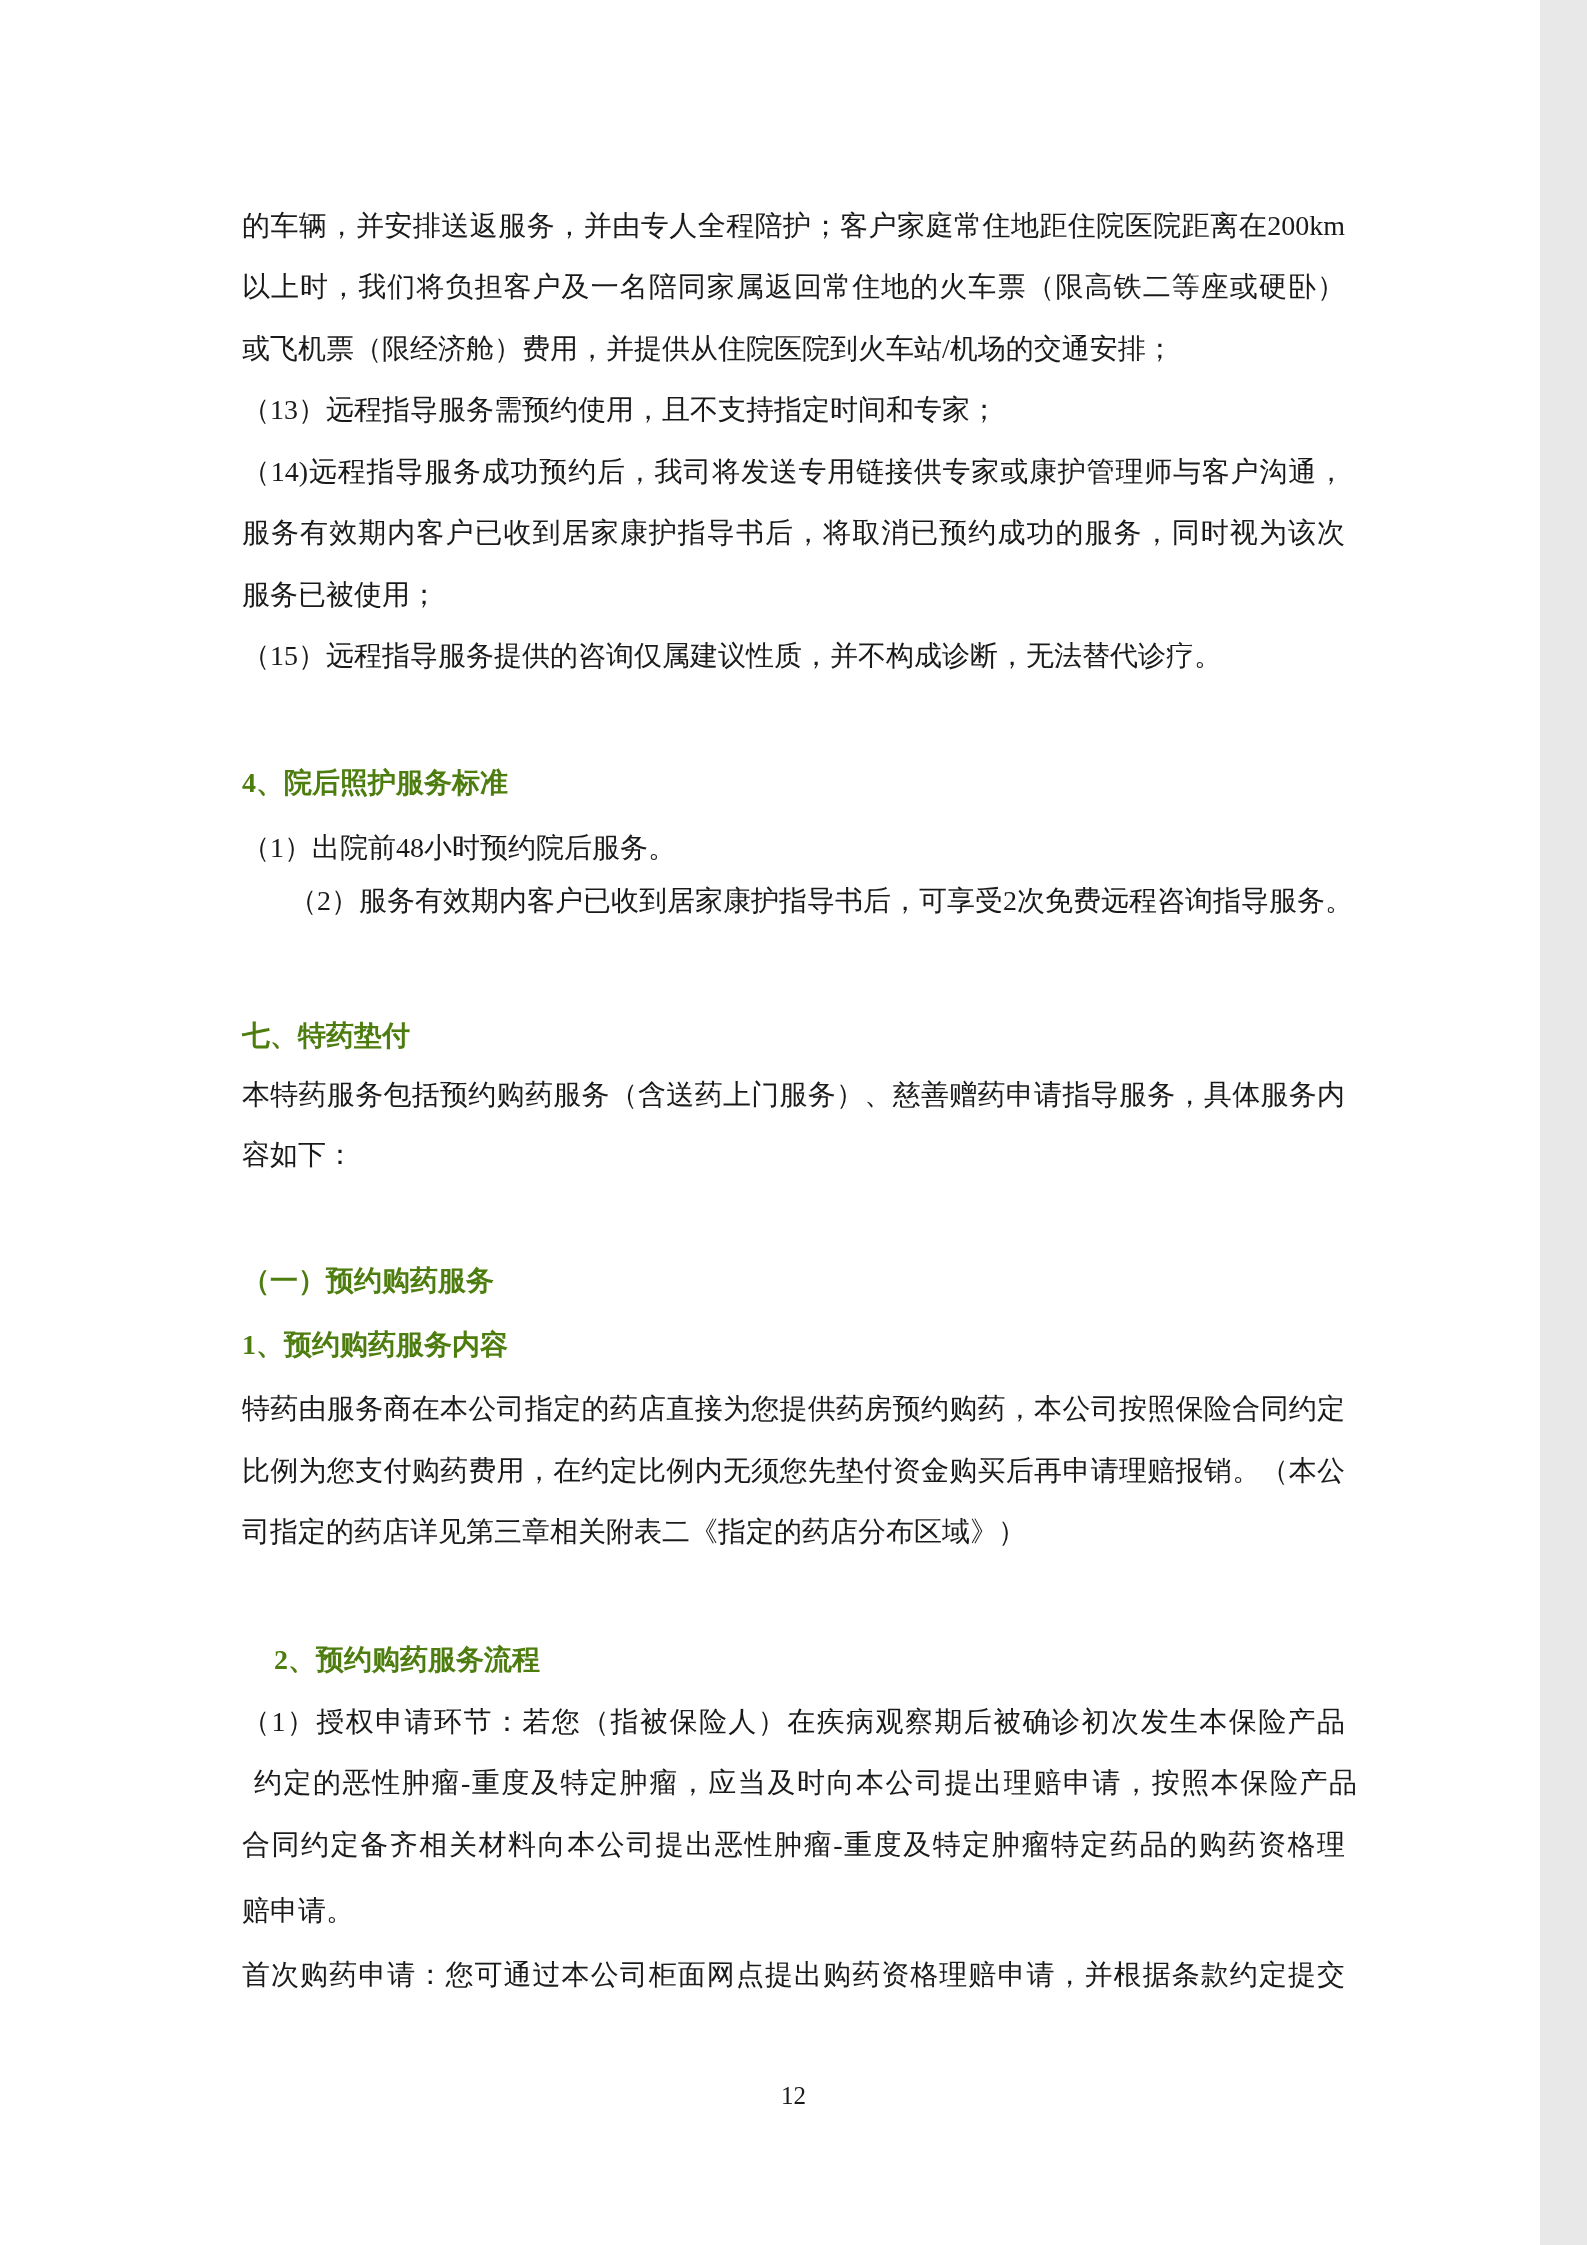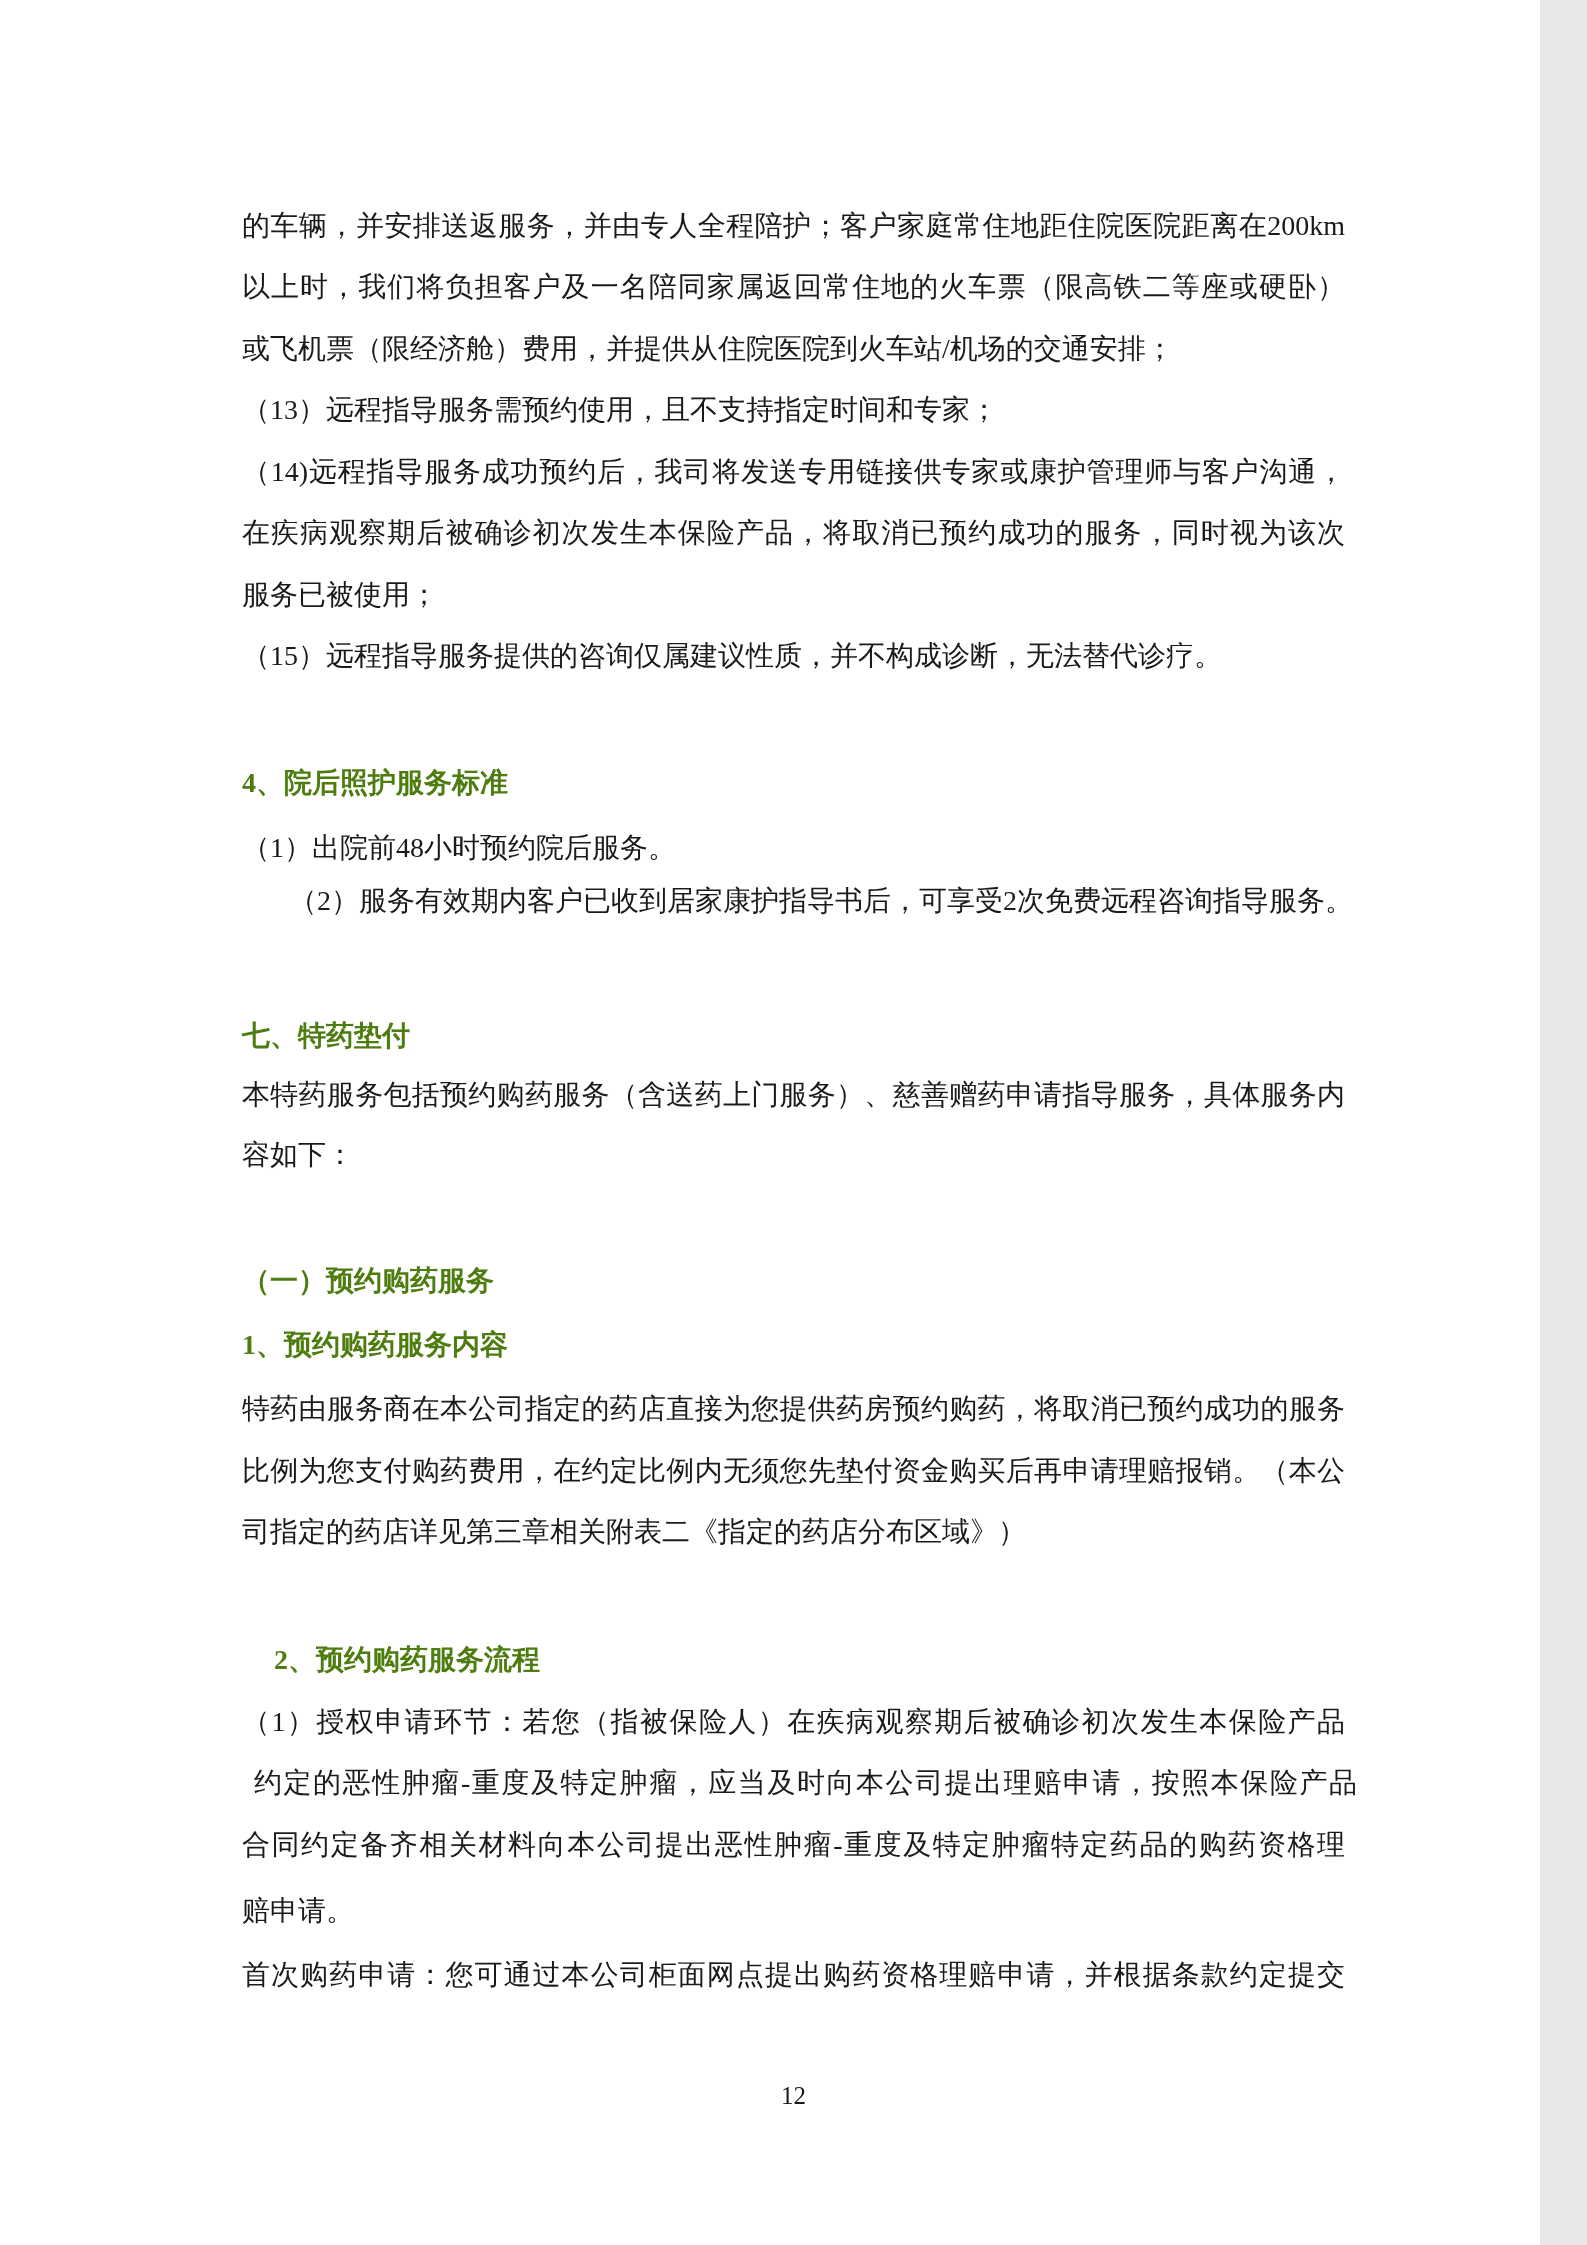--- a/index.html
+++ b/index.html
@@ -46,32 +46,32 @@
 </head>
 <body>
 
 <div class="page">
   <div id="text-layer">
       <div class="tline just" style="top: 209px;">的车辆，并安排送返服务，并由专人全程陪护；客户家庭常住地距住院医院距离在200km</div>
       <div class="tline just" style="top: 270px;">以上时，我们将负担客户及一名陪同家属返回常住地的火车票（限高铁二等座或硬卧）</div>
       <div class="tline " style="top: 332px;">或飞机票（限经济舱）费用，并提供从住院医院到火车站/机场的交通安排；</div>
       <div class="tline " style="top: 393px;">（13）远程指导服务需预约使用，且不支持指定时间和专家；</div>
       <div class="tline just" style="top: 455px;">（14)远程指导服务成功预约后，我司将发送专用链接供专家或康护管理师与客户沟通，</div>
-      <div class="tline just" style="top: 516px;">在疾病观察期后被确诊初次发生本保险产品，将取消已预约成功的服务，同时视为该次</div>
+      <div class="tline just" style="top: 516px;">服务有效期内客户已收到居家康护指导书后，将取消已预约成功的服务，同时视为该次</div>
       <div class="tline " style="top: 578px;">服务已被使用；</div>
       <div class="tline " style="top: 639px;">（15）远程指导服务提供的咨询仅属建议性质，并不构成诊断，无法替代诊疗。</div>
       <div class="tline heading" style="top: 766px;">4、院后照护服务标准</div>
       <div class="tline " style="top: 831px;">（1）出院前48小时预约院后服务。</div>
       <div class="tline " style="top: 884px; margin-left: 47px;">（2）服务有效期内客户已收到居家康护指导书后，可享受2次免费远程咨询指导服务。</div>
       <div class="tline heading" style="top: 1019px;">七、特药垫付</div>
       <div class="tline just" style="top: 1078px;">本特药服务包括预约购药服务（含送药上门服务）、慈善赠药申请指导服务，具体服务内</div>
       <div class="tline " style="top: 1138px;">容如下：</div>
       <div class="tline heading" style="top: 1264px;">（一）预约购药服务</div>
       <div class="tline heading" style="top: 1328px;">1、预约购药服务内容</div>
-      <div class="tline just" style="top: 1392px;">特药由服务商在本公司指定的药店直接为您提供药房预约购药，将取消已预约成功的服务</div>
+      <div class="tline just" style="top: 1392px;">特药由服务商在本公司指定的药店直接为您提供药房预约购药，本公司按照保险合同约定</div>
       <div class="tline just" style="top: 1454px;">比例为您支付购药费用，在约定比例内无须您先垫付资金购买后再申请理赔报销。（本公</div>
       <div class="tline " style="top: 1515px;">司指定的药店详见第三章相关附表二《指定的药店分布区域》）</div>
       <div class="tline heading" style="top: 1643px; margin-left: 32px;">2、预约购药服务流程</div>
       <div class="tline just" style="top: 1705px;">（1）授权申请环节：若您（指被保险人）在疾病观察期后被确诊初次发生本保险产品</div>
       <div class="tline just" style="top: 1766px; margin-left: 12px;">约定的恶性肿瘤-重度及特定肿瘤，应当及时向本公司提出理赔申请，按照本保险产品</div>
       <div class="tline just" style="top: 1828px;">合同约定备齐相关材料向本公司提出恶性肿瘤-重度及特定肿瘤特定药品的购药资格理</div>
       <div class="tline " style="top: 1894px;">赔申请。</div>
       <div class="tline just" style="top: 1958px;">首次购药申请：您可通过本公司柜面网点提出购药资格理赔申请，并根据条款约定提交</div>
     </div>
   <div class="pagenum">12</div>

